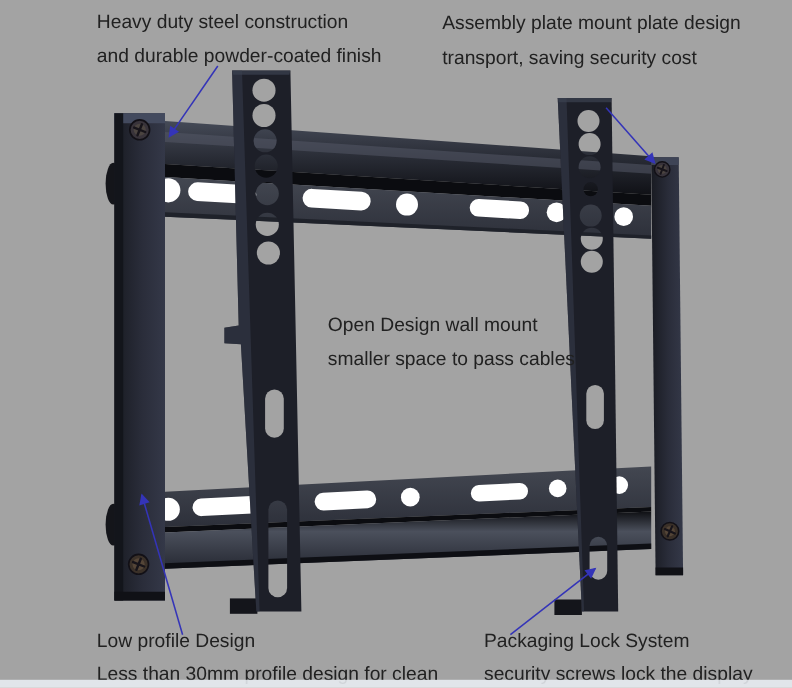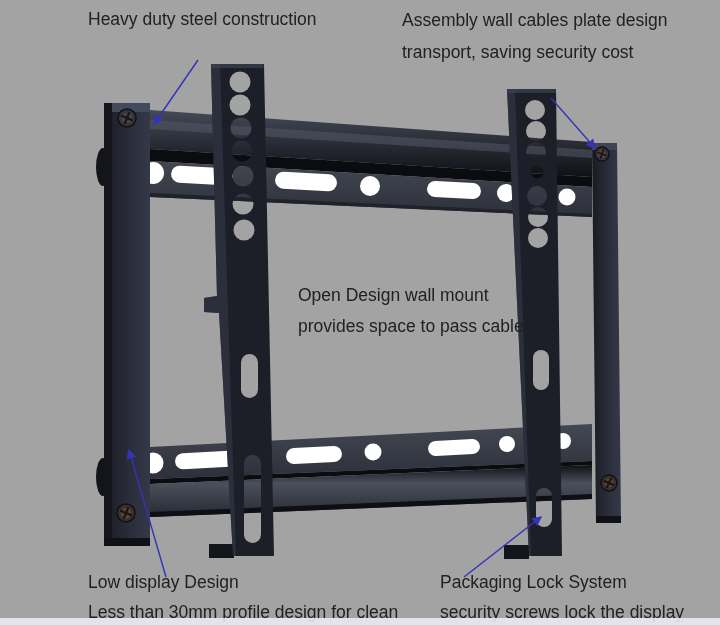--- a/index.html
+++ b/index.html
@@ -172,34 +172,35 @@
     <g fill="none" stroke-width="1.4" stroke="#3434b8">
       <line x1="198" y1="60" x2="154" y2="124" marker-end="url(#arrowhead)"></line>
       <line x1="551" y1="98" x2="595" y2="148" marker-end="url(#arrowhead)"></line>
       <line x1="166" y1="577" x2="129" y2="450" marker-end="url(#arrowhead)"></line>
       <line x1="464" y1="577" x2="541" y2="517" marker-end="url(#arrowhead)"></line>
     </g>
   </svg>
 
   <div class="anno lh31" style="left:88px;top:4px;">
     <span class="ln">Heavy duty steel construction</span>
+    <span class="ln">and durable powder-coated finish</span>
   </div>
 
   <div class="anno lh32" style="left:402px;top:4px;">
-    <span class="ln">Assembly wall cables plate design</span>
+    <span class="ln">Assembly plate mount plate design</span>
     <span class="ln">transport, saving security cost</span>
   </div>
 
   <div class="anno lh31" style="left:298px;top:280px;">
     <span class="ln">Open Design wall mount</span>
-    <span class="ln">provides space to pass cables</span>
+    <span class="ln">smaller space to pass cables</span>
   </div>
 
   <div class="anno lh30" style="left:88px;top:567px;">
-    <span class="ln">Low display Design</span>
+    <span class="ln">Low profile Design</span>
     <span class="ln">Less than 30mm profile design for clean</span>
   </div>
 
   <div class="anno lh30" style="left:440px;top:567px;">
     <span class="ln">Packaging Lock System</span>
     <span class="ln">security screws lock the display</span>
   </div>
 
   <div id="bottom-strip"></div>
 </div>

